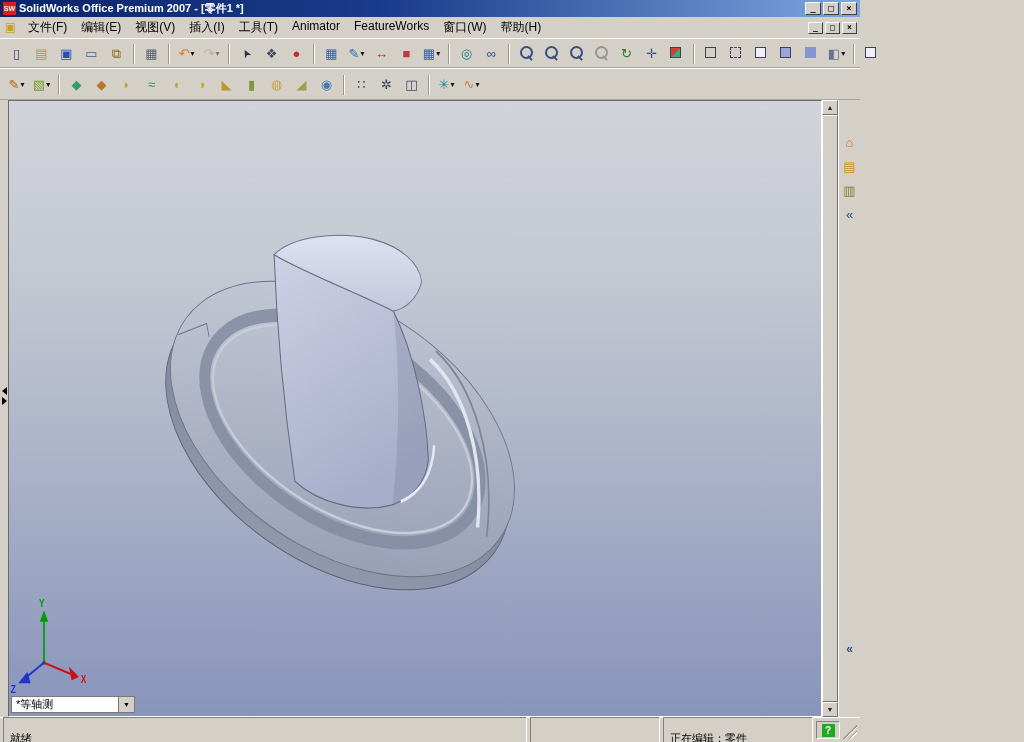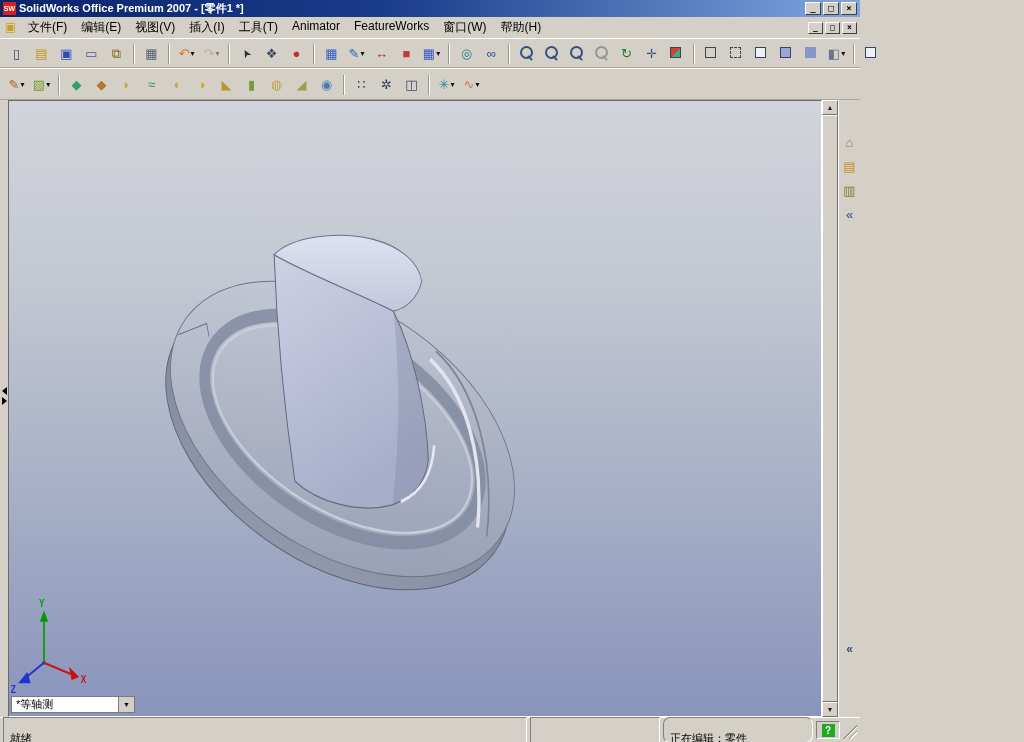--- a/index.html
+++ b/index.html
@@ -96,21 +96,21 @@
     background:#cac6bc;color:#222;white-space:nowrap;}
   .tab.active{font-weight:bold;background:#d4d0c8;color:#000;}
 
   
   .statusbar{height:25px;background:#d4d0c8;display:flex;align-items:center;padding:2px 3px;gap:3px;
     border-top:1px solid #ffffff;flex:none;box-sizing:border-box;}
   .spanel{height:18px;border:1px solid;border-color:#808080 #ffffff #ffffff #808080;font-size:11px;
     line-height:16px;padding:12px 6px;box-sizing:border-box;white-space:nowrap;overflow:hidden;}
   .spanel.ready{flex:1;}
   .spanel.empty{width:130px;}
-  .spanel.editing{width:150px;border-radius:7px;}
+  .spanel.editing{width:150px;}
   .spanel.helpbox{width:24px;display:flex;align-items:center;justify-content:center;padding:0;}
   .qmark{width:13px;height:13px;background:#1faa1f;color:#fff;font-size:10px;font-weight:bold;
     line-height:13px;text-align:center;display:block;}
   .grip{width:14px;height:18px;background:linear-gradient(135deg,transparent 0 55%,#9a9689 55% 60%,
     #ffffff 60% 65%,transparent 65% 72%,#9a9689 72% 77%,#ffffff 77% 82%,transparent 82%);}
 </style>
 </head>
 <body>
 
 <div class="app">

